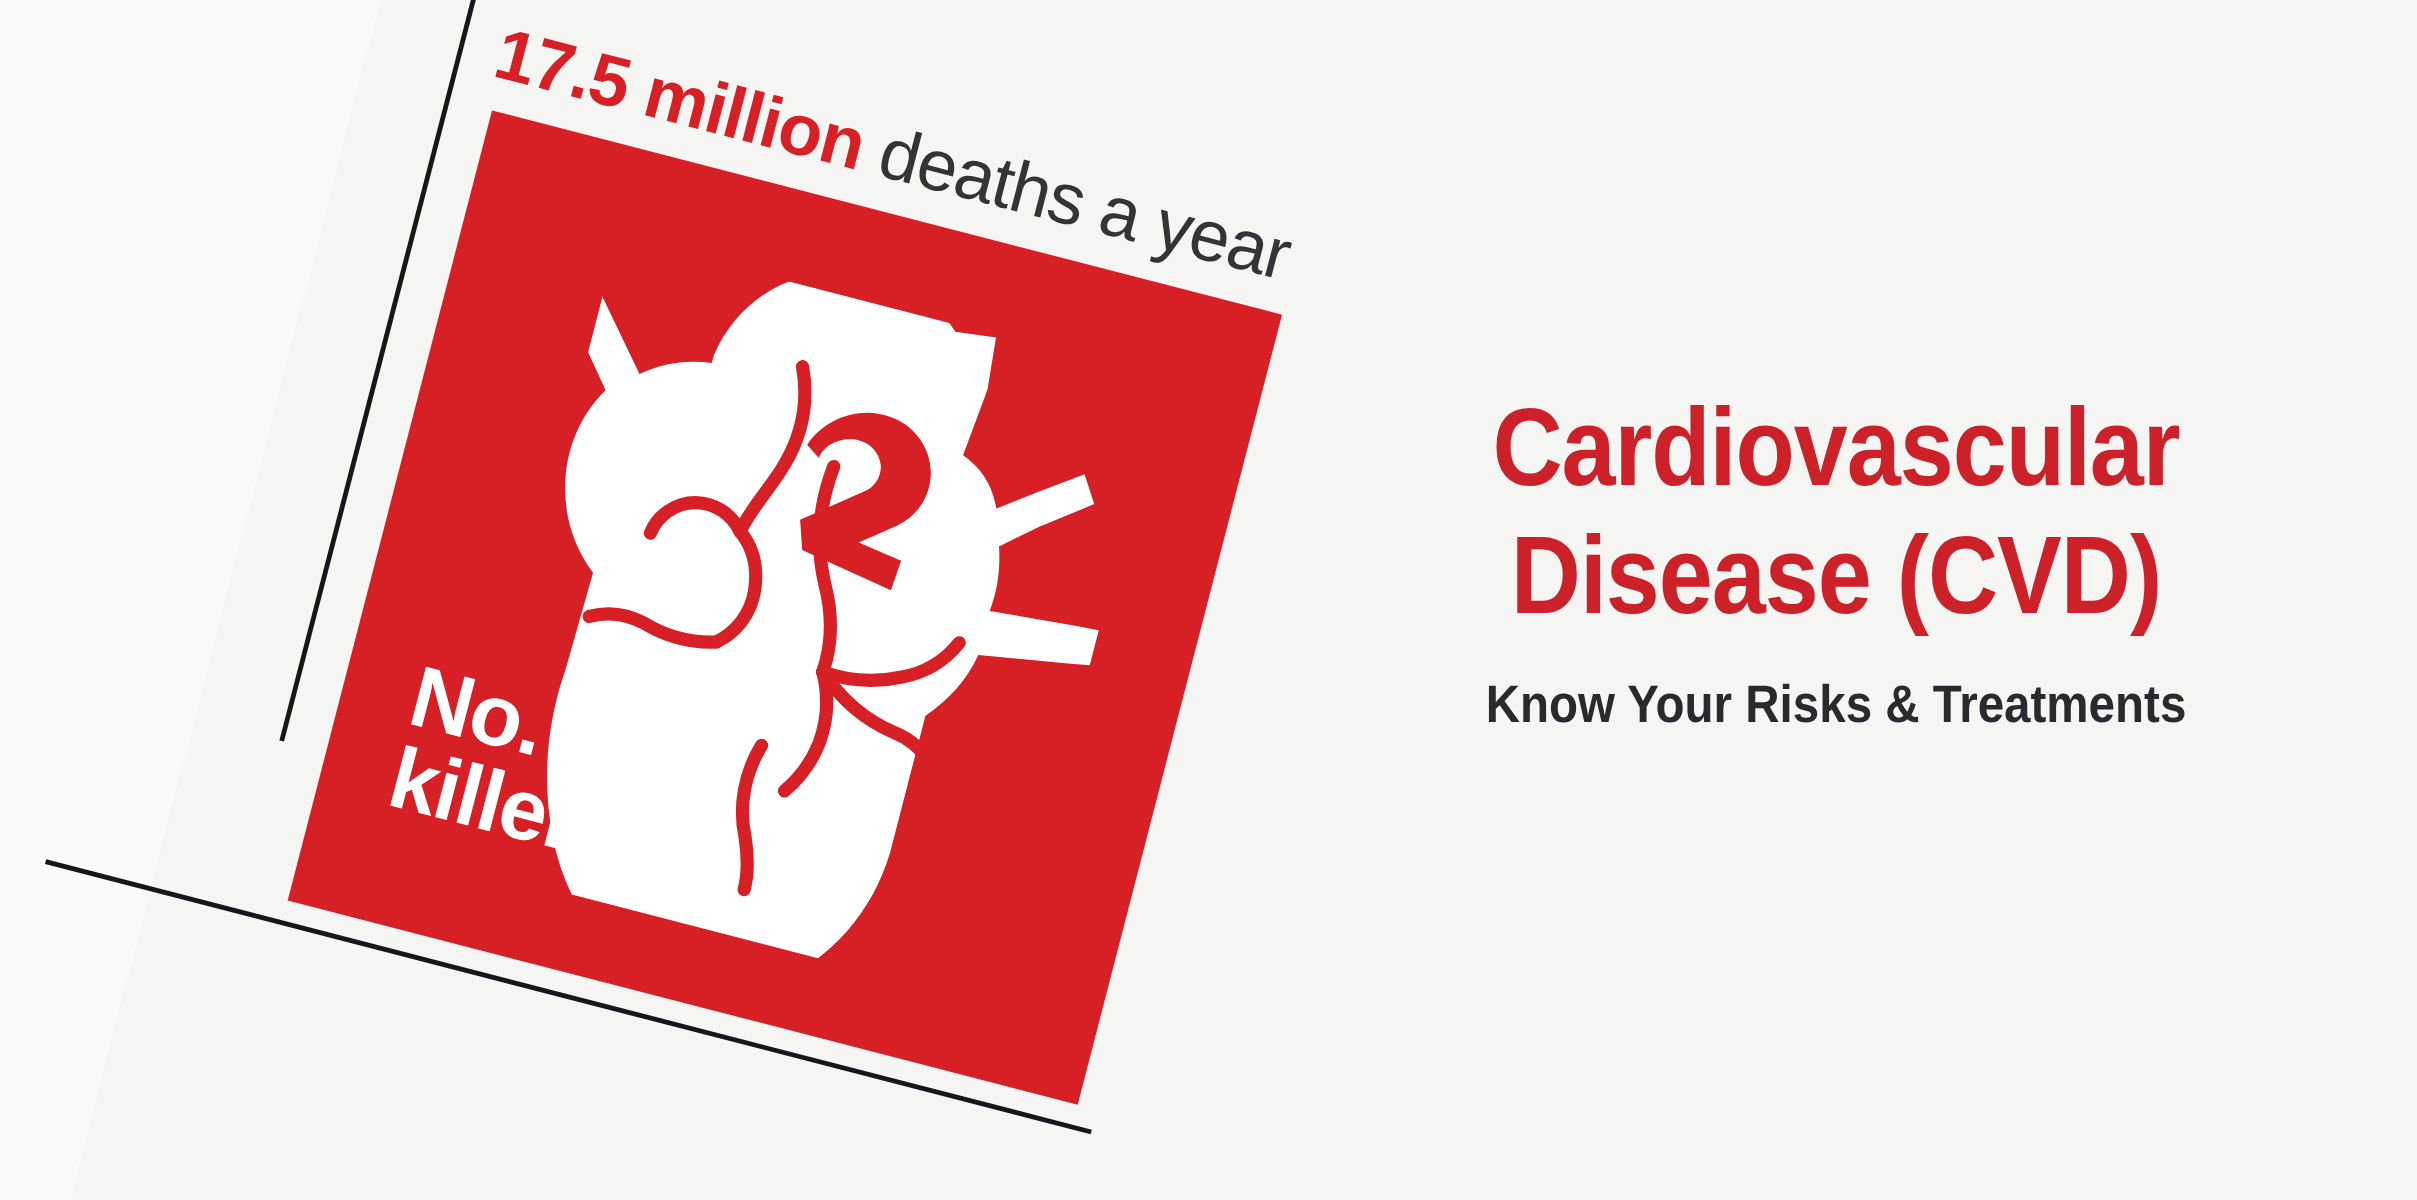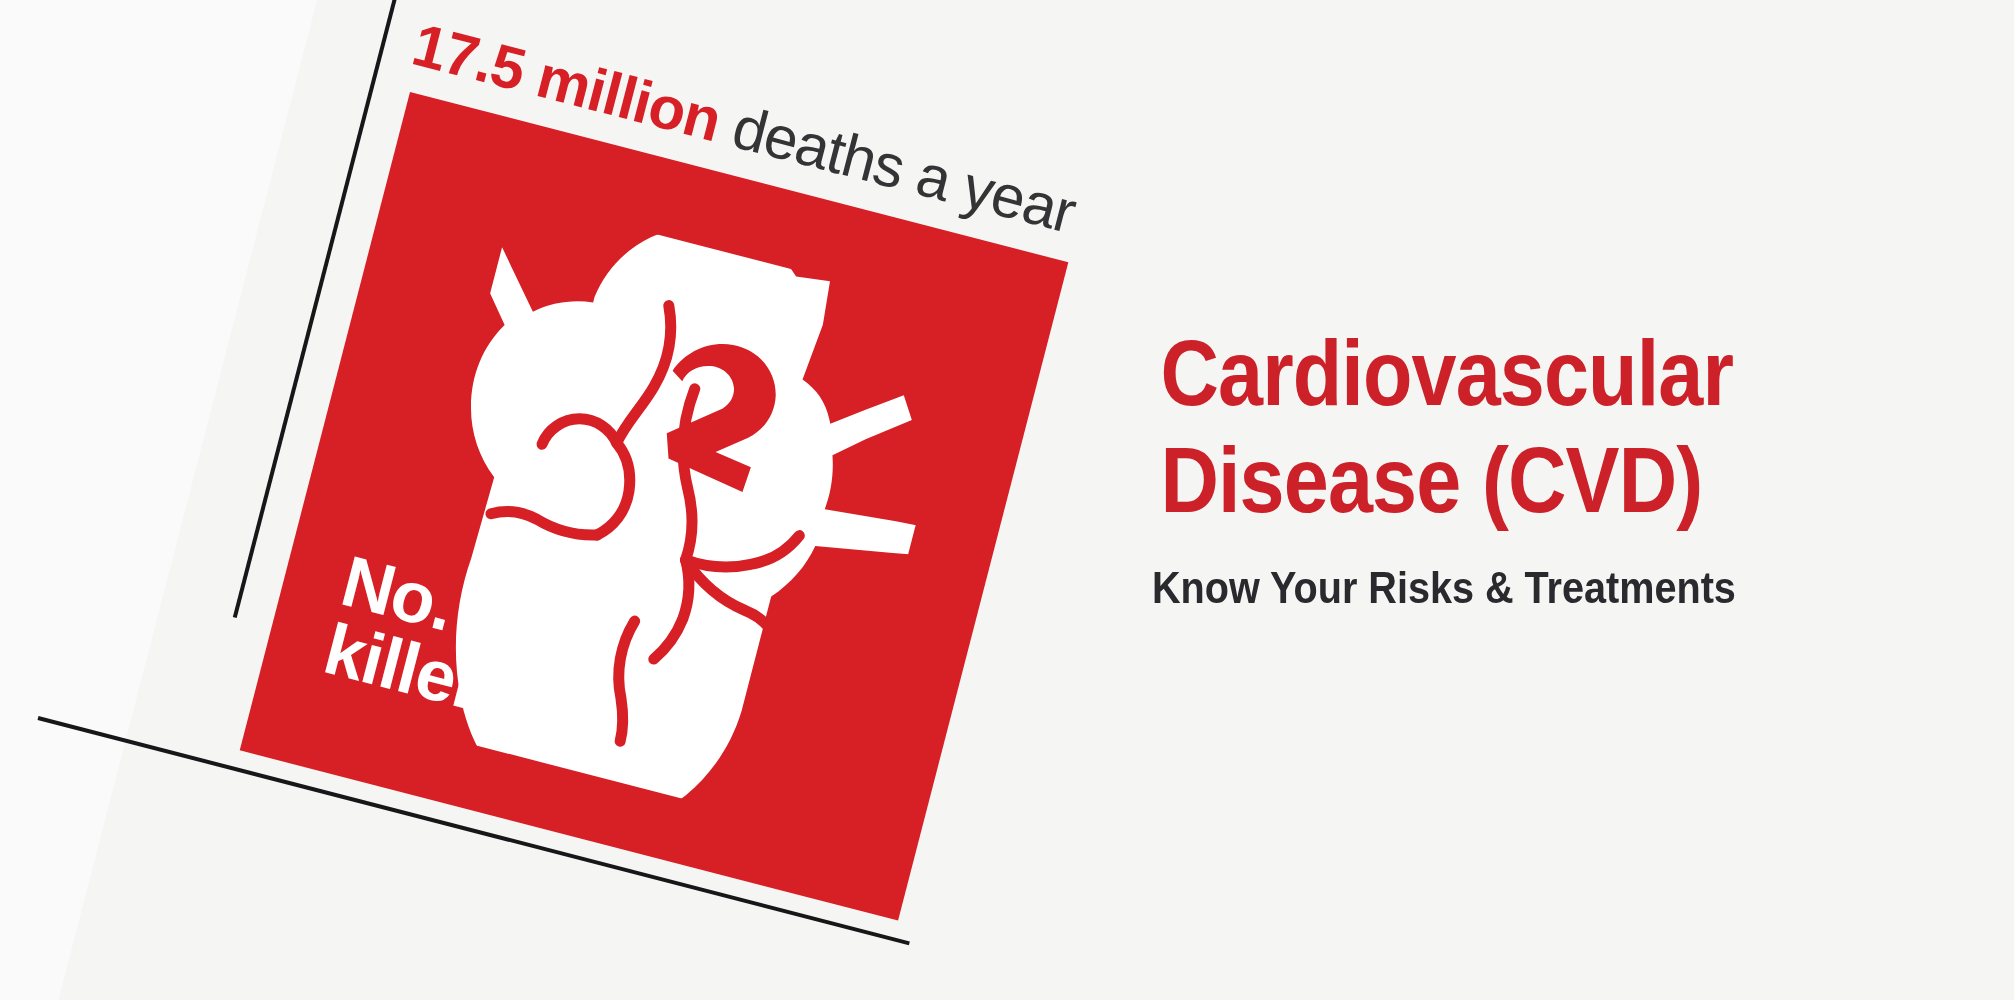--- a/index.html
+++ b/index.html
@@ -125,21 +125,21 @@
     height: 540px;
   }
   .heart-wrap svg { display: block; width: 100%; height: 100%; }
 
   
   .title-block {
     position: absolute;
     left: 1110px;
     top: 320px;
     width: 840px;
-    text-align: left;
+    text-align: center;
   }
   .title-line {
     color: #cc2128;
     font-size: 92px;
     font-weight: 700;
     line-height: 1.16;
     letter-spacing: -1px;
     font-stretch: condensed;
     font-family: "Liberation Sans Narrow", "Liberation Sans", sans-serif;
     transform: scaleX(0.88);

